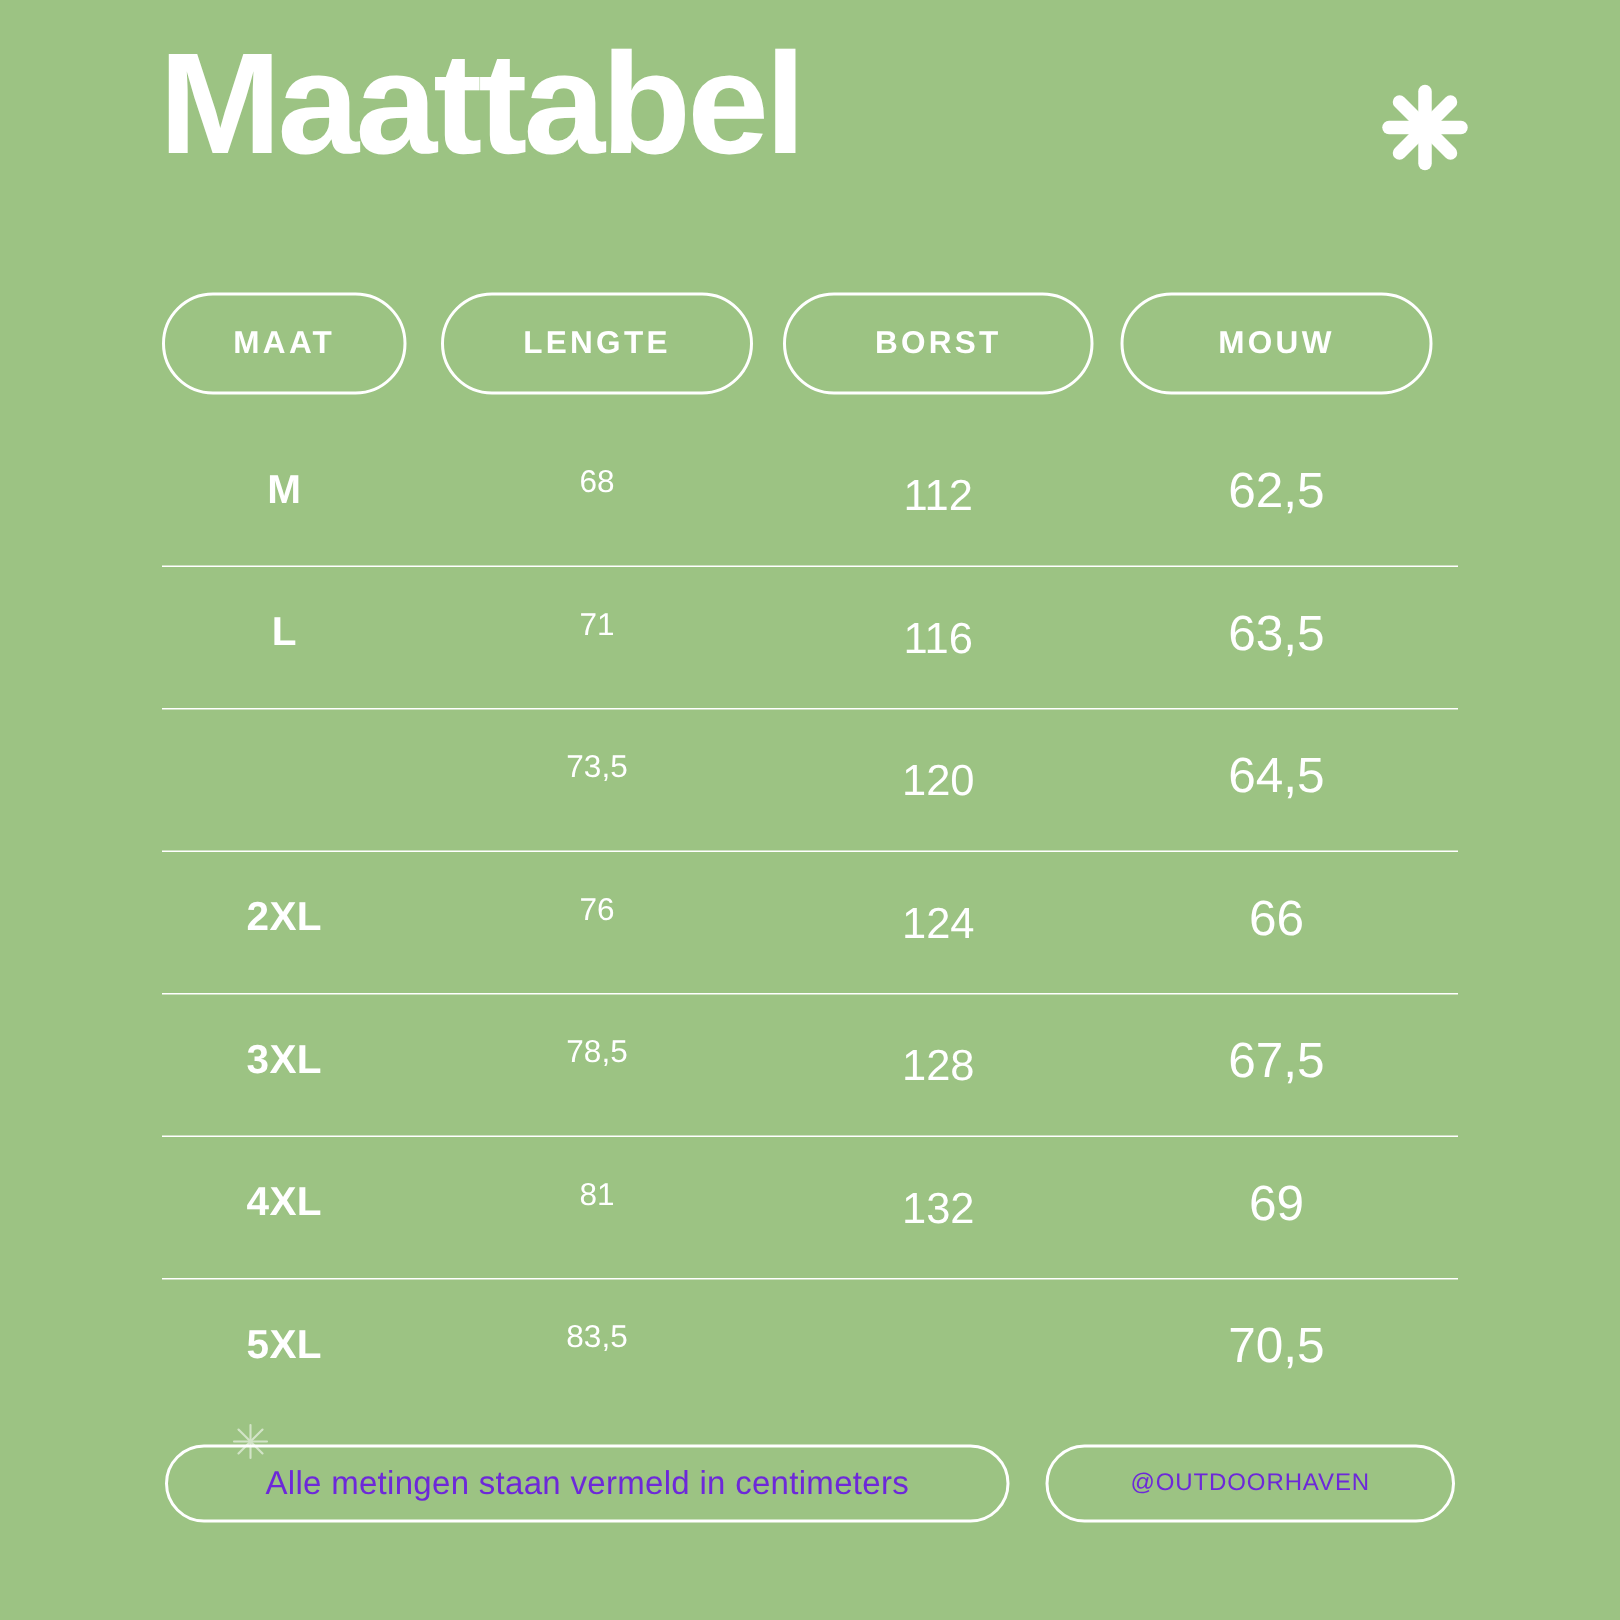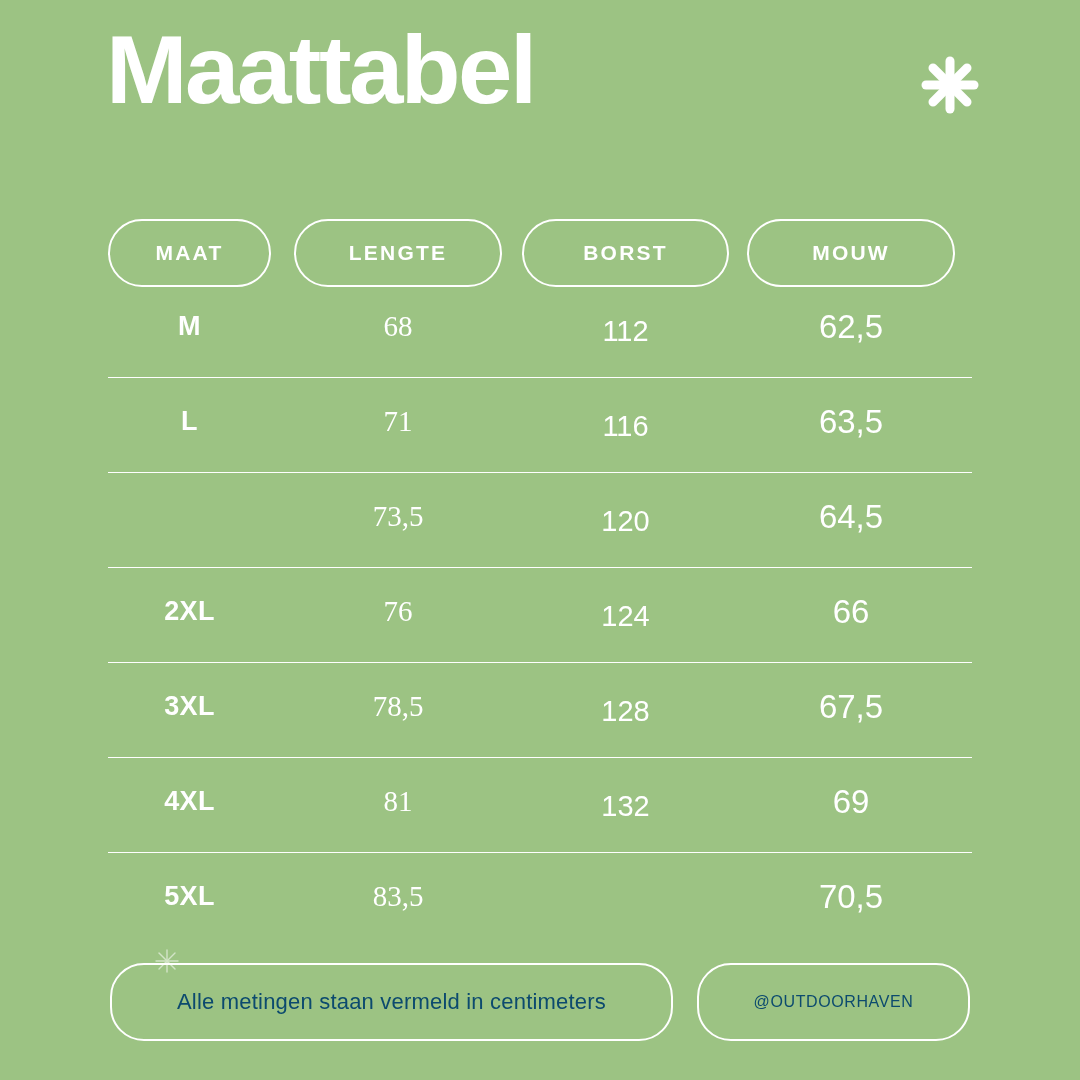--- a/index.html
+++ b/index.html
@@ -63,21 +63,20 @@
     border: 2px solid #ffffff;
     border-radius: 34px;
     box-sizing: border-box;
     display: flex;
     align-items: center;
     justify-content: center;
     color: #ffffff;
     font-size: 21px;
     font-weight: 700;
     letter-spacing: 2.2px;
-    margin-top: 24px;
   }
   .pill.c0 { left: 0px;   width: 163px; }
   .pill.c1 { left: 186px; width: 208px; }
   .pill.c2 { left: 414px; width: 207px; }
   .pill.c3 { left: 639px; width: 208px; }
 
   
   .table {
     position: absolute;
     left: 108px;
@@ -102,23 +101,22 @@
     width: 163px;
     top: 28px;
     font-size: 27px;
     font-weight: 700;
     letter-spacing: 0.3px;
   }
   .cell.v0 {
     left: 186px;
     width: 208px;
     top: 27px;
-    font-size: 29px;
-    font-weight: 400;
-    font-family: Liberation Serif, serif;
+    font-size: 21px;
+    font-weight: 400;
   }
   .cell.v1 {
     left: 414px;
     width: 207px;
     top: 32px;
     font-size: 29px;
     font-weight: 400;
   }
   .cell.v2 {
     left: 639px;
@@ -132,28 +130,28 @@
   .footer {
     position: absolute;
     left: 110px;
     top: 963px;
     width: 862px;
     height: 68px;
   }
   .footer-pill {
     position: absolute;
     top: 0;
-    height: 78px;
+    height: 52px;
     border: 2px solid #ffffff;
     border-radius: 34px;
     box-sizing: border-box;
     display: flex;
     align-items: center;
     justify-content: center;
-    color: #0c4a6e;
+    color: #6d28d9;
     font-weight: 400;
   }
   .footer-pill.note {
     left: 0px;
     width: 563px;
     font-size: 22px;
     letter-spacing: 0.2px;
   }
   .footer-pill.handle {
     left: 587px;

